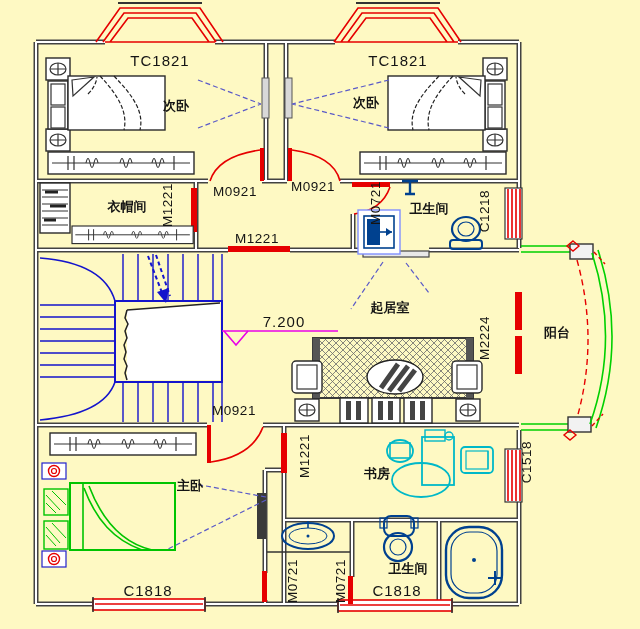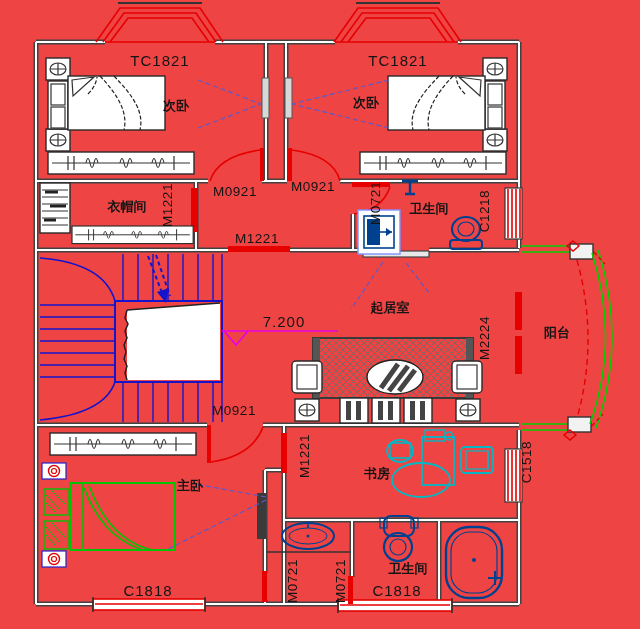--- a/index.html
+++ b/index.html
@@ -1,16 +1,16 @@
 <!DOCTYPE html>
 <html><head>
 <meta charset="utf-8">
 <style>
   html,body{margin:0;padding:0;background:#fff;}
-  .stage{width:640px;height:629px;position:relative;background:#ef4444;overflow:hidden;
+  .stage{width:640px;height:629px;position:relative;background:#fef9c3;overflow:hidden;
          font-family:"Liberation Sans",sans-serif;}
   svg{display:block;}
   
   .wallOuter{stroke:#424242;stroke-width:5;fill:none;}
   .wallCore{stroke:#ffffff;stroke-width:2;fill:none;}
   .thin{stroke:#333;stroke-width:1.2;fill:none;}
   .furn{stroke:#2a2a2a;stroke-width:1.4;fill:#fff;}
   .red{stroke:#e60000;fill:none;}
   .redf{fill:#e60000;stroke:none;}
   .blue{stroke:#1414cc;fill:none;}

